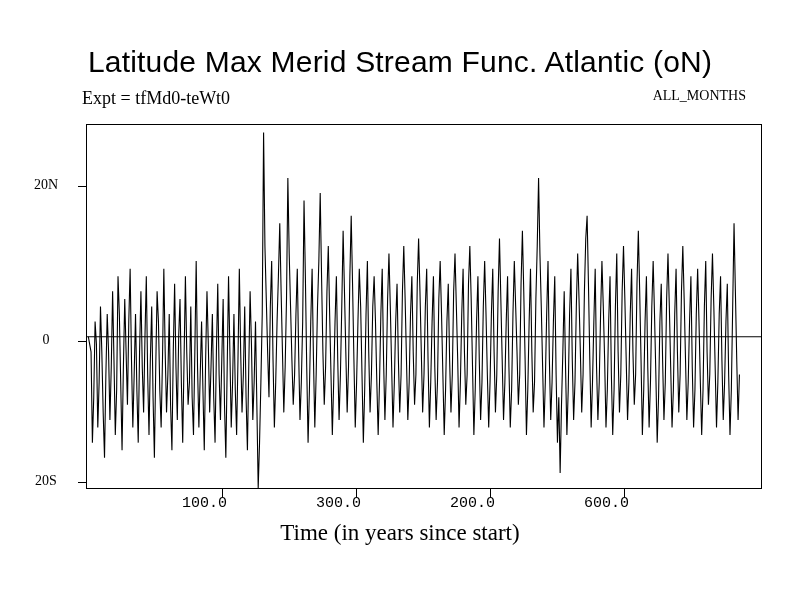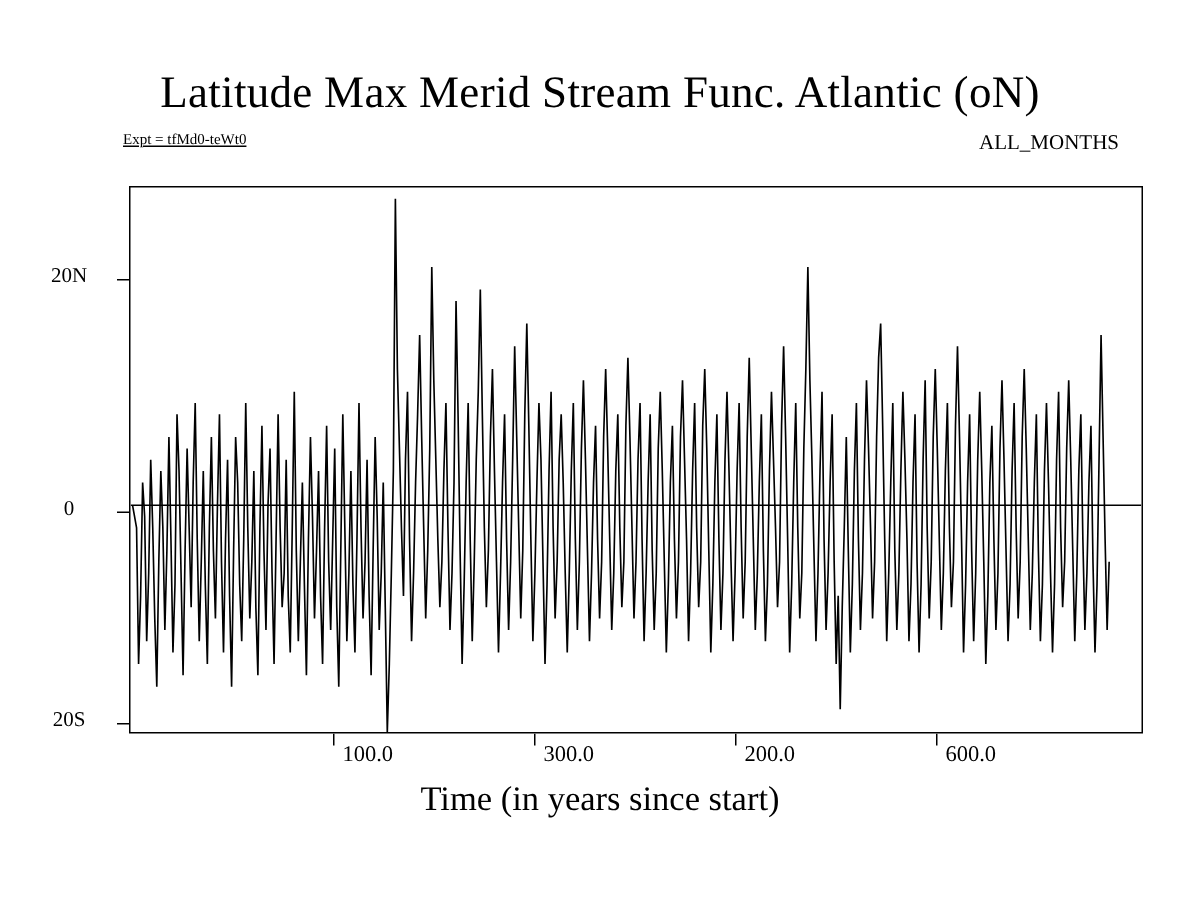--- a/index.html
+++ b/index.html
@@ -18,38 +18,37 @@
     position: relative;
     width: 800px;
     height: 600px;
   }
   #chart-title {
     position: absolute;
     top: 45px;
     left: 0;
     width: 800px;
     text-align: center;
-    font-family: Liberation Serif, serif;
+    font-family: Liberation Sans, sans-serif;
     font-size: 30px;
     letter-spacing: 0.2px;
     white-space: nowrap;
   }
   #subtitle-row {
     position: absolute;
     top: 88px;
     left: 82px;
     width: 680px;
     height: 20px;
   }
   #subtitle-left {
     position: absolute;
     left: 0;
     top: 0;
-    font-size: 10px;
-    text-decoration: underline;
+    font-size: 18px;
   }
   #subtitle-center {
     position: absolute;
     left: 0;
     top: 0;
     width: 680px;
     text-align: center;
     font-size: 14px;
   }
   #subtitle-right {
@@ -89,23 +88,24 @@
     position: absolute;
     left: 78px;
     width: 8px;
     height: 0;
     border-top: 1.5px solid #000;
   }
   .xtick-label {
     position: absolute;
     top: 495px;
     font-size: 15px;
-    text-align: right;
+    text-align: left;
     width: 80px;
     white-space: nowrap;
+    font-family: Liberation Mono, monospace;
   }
   .xtick-mark {
     position: absolute;
     top: 489px;
     height: 8px;
     width: 0;
     border-left: 1.5px solid #000;
   }
   #xaxis-title {
     position: absolute;

